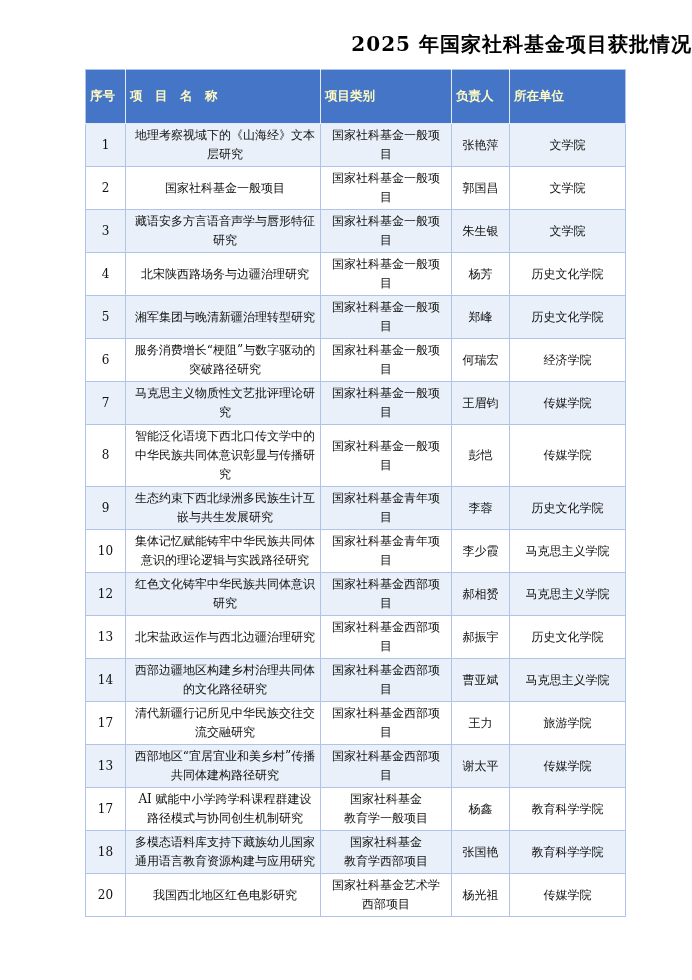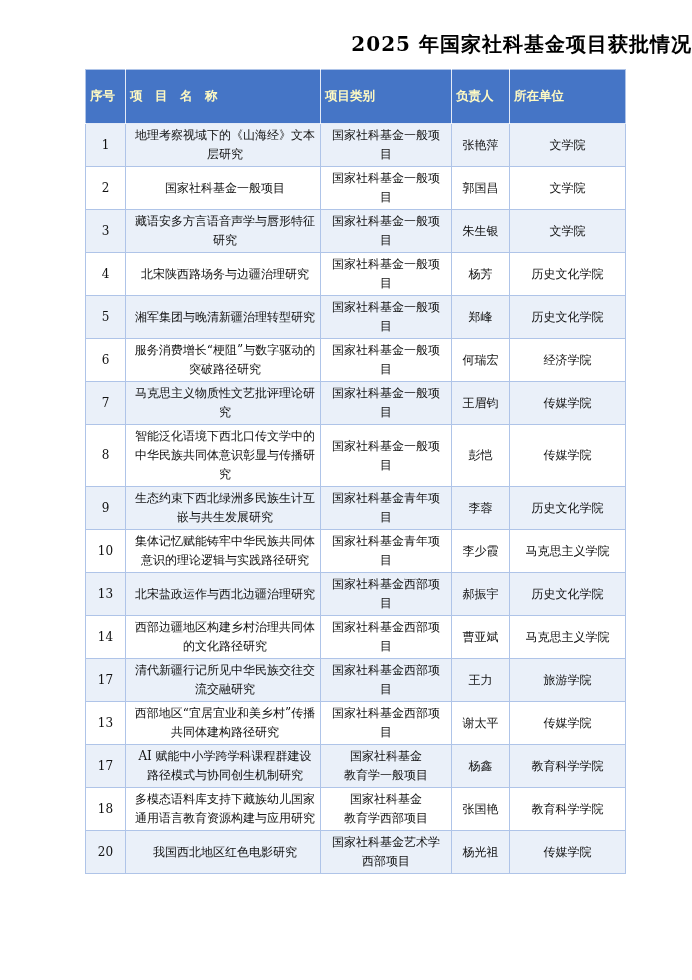--- a/index.html
+++ b/index.html
@@ -147,20 +147,27 @@
     <td class="cell-unit">历史文化学院</td>
   </tr>
       <tr>
     <td class="cell-no">10</td>
     <td class="cell-name">集体记忆赋能铸牢中华民族共同体意识的理论逻辑与实践路径研究</td>
     <td class="cell-category">国家社科基金青年项目</td>
     <td class="cell-leader">李少霞</td>
     <td class="cell-unit">马克思主义学院</td>
   </tr>
       <tr>
+    <td class="cell-no">12</td>
+    <td class="cell-name">红色文化铸牢中华民族共同体意识研究</td>
+    <td class="cell-category">国家社科基金西部项目</td>
+    <td class="cell-leader">郝相赟</td>
+    <td class="cell-unit">马克思主义学院</td>
+  </tr>
+      <tr>
     <td class="cell-no">13</td>
     <td class="cell-name">北宋盐政运作与西北边疆治理研究</td>
     <td class="cell-category">国家社科基金西部项目</td>
     <td class="cell-leader">郝振宇</td>
     <td class="cell-unit">历史文化学院</td>
   </tr>
       <tr>
     <td class="cell-no">14</td>
     <td class="cell-name">西部边疆地区构建乡村治理共同体的文化路径研究</td>
     <td class="cell-category">国家社科基金西部项目</td>

